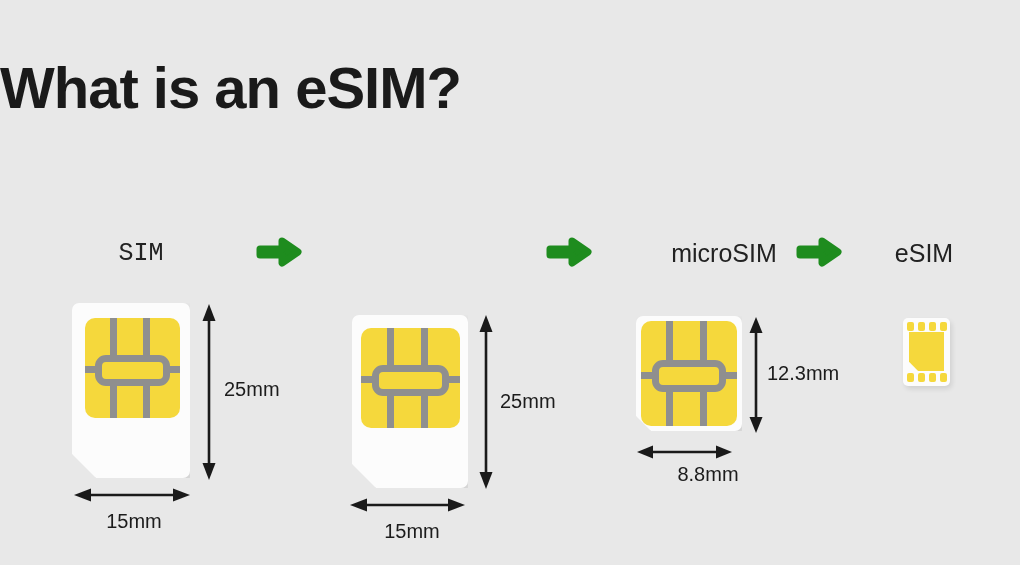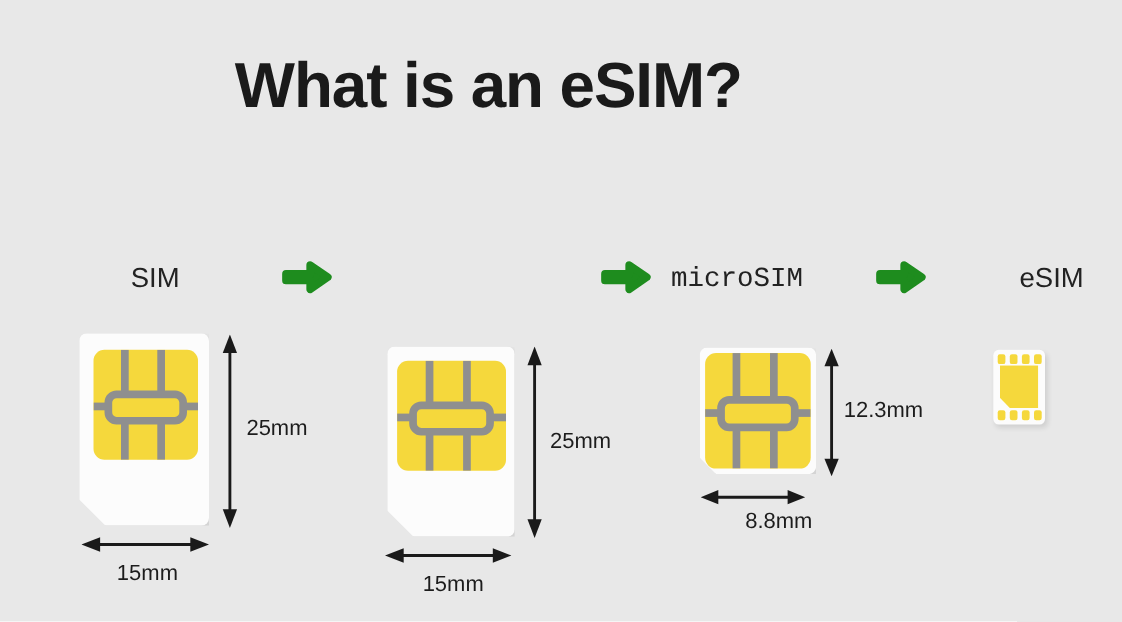--- a/index.html
+++ b/index.html
@@ -14,22 +14,22 @@
   html,body{background:#ffffff;}
   body{font-family:"Liberation Sans",sans-serif;}
   .canvas{
     position:relative;
     width:1020px;height:565px;
     background:var(--bg);
     overflow:hidden;
   }
   .title{
     position:absolute;
-    top:44px;left:0;width:888px;
-    text-align:center;
+    top:54px;left:0;width:888px;
+    text-align:left;
     font-size:58px;
     font-weight:700;
     letter-spacing:-1px;
     color:var(--ink);
   }
   .stage-label{
     position:absolute;
     top:239px;
     transform:translateX(-50%);
     font-size:25px;
@@ -97,23 +97,23 @@
     clip-path:polygon(0 0,100% 0,100% 100%,26% 100%,0 76%);
   }
 </style>
 </head>
 <body>
 
 <div class="canvas">
 
   <h1 class="title">What is an eSIM?</h1>
 
-  <span class="stage-label" style="left:141px;">SIM</span>
-  <span class="stage-label" style="left:670px;font-family:Liberation Mono, monospace;">microSIM</span>
-  <span class="stage-label" style="left:924px;margin-left:32px;">eSIM</span>
+  <span class="stage-label" style="left:141px;font-family:Liberation Mono, monospace;">SIM</span>
+  <span class="stage-label" style="left:724px;">microSIM</span>
+  <span class="stage-label" style="left:924px;">eSIM</span>
 
   <svg class="prog-arrow" style="left:252px;" width="54" height="40" viewBox="0 0 54 40">
     <polygon points="8,17 30,17 30,9 46,20 30,31 30,23 8,23" fill="#1e8c1e" stroke="#1e8c1e" stroke-width="7" stroke-linejoin="round"></polygon>
   </svg>
   <svg class="prog-arrow" style="left:542px;" width="54" height="40" viewBox="0 0 54 40">
     <polygon points="8,17 30,17 30,9 46,20 30,31 30,23 8,23" fill="#1e8c1e" stroke="#1e8c1e" stroke-width="7" stroke-linejoin="round"></polygon>
   </svg>
   <svg class="prog-arrow" style="left:792px;" width="54" height="40" viewBox="0 0 54 40">
     <polygon points="8,17 30,17 30,9 46,20 30,31 30,23 8,23" fill="#1e8c1e" stroke="#1e8c1e" stroke-width="7" stroke-linejoin="round"></polygon>
   </svg>

